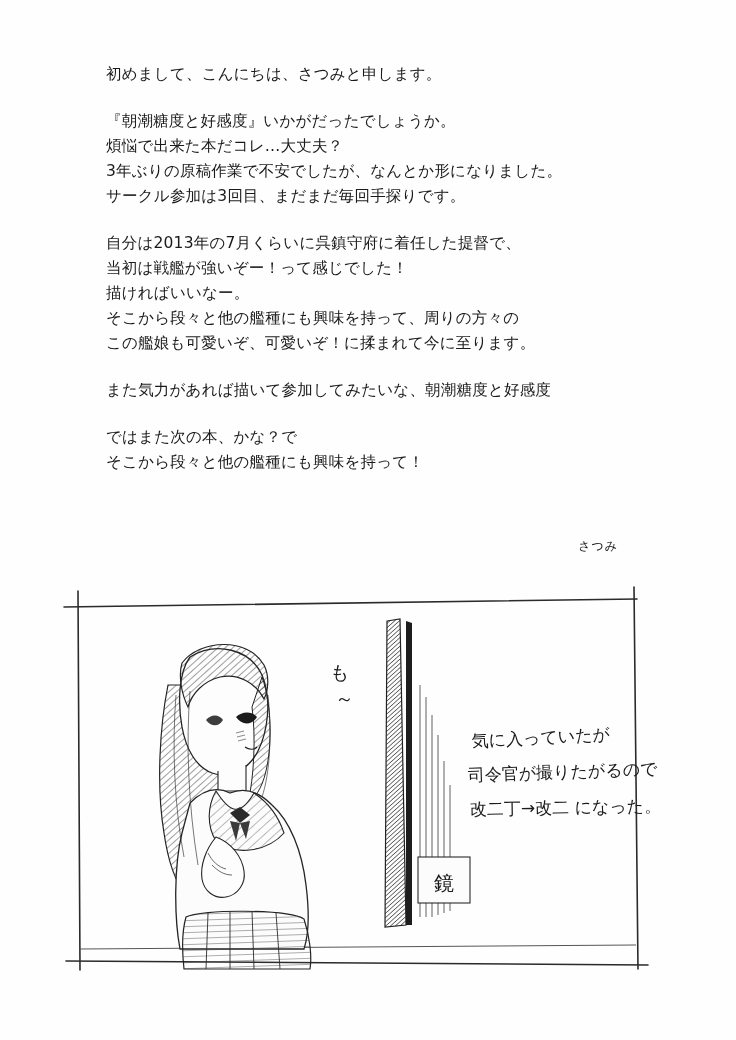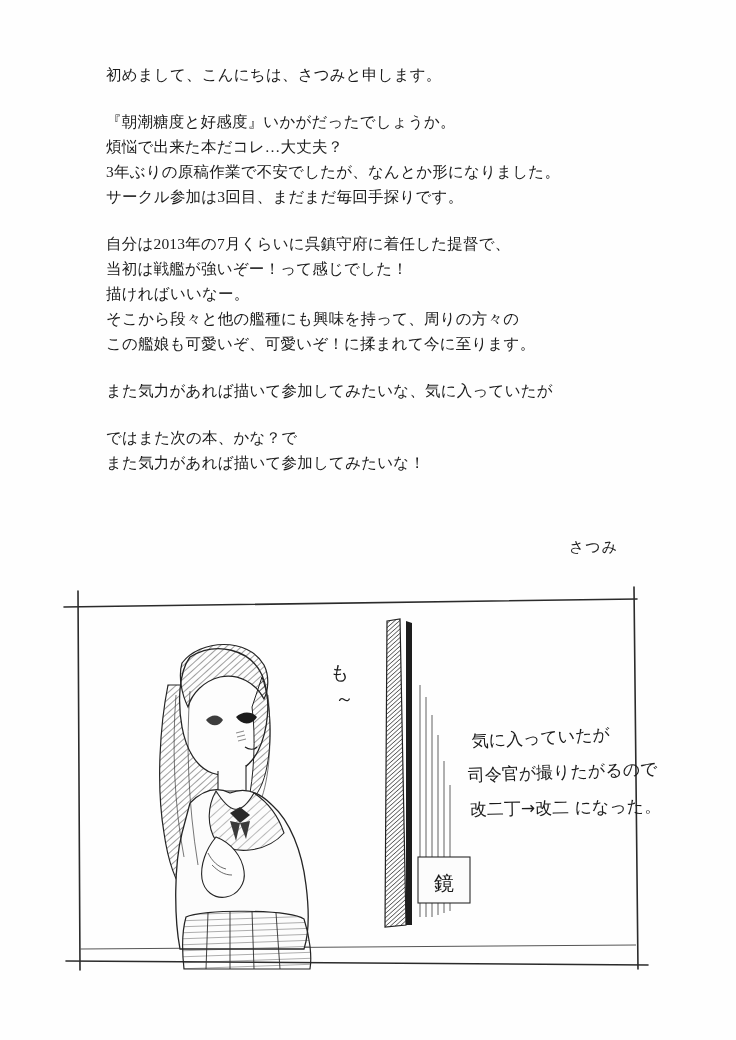--- a/index.html
+++ b/index.html
@@ -23,35 +23,34 @@
 
   
   .afterword {
     position: absolute;
     left: 106px;
     top: 62px;
     width: 560px;
   }
   .para {
     margin: 0 0 22px 0;
-    font-family: Liberation Serif, serif;
   }
   .para:last-child { margin-bottom: 4px; }
   .line {
     font-size: 15.5px;
     line-height: 25px;
     letter-spacing: 0.2px;
     white-space: pre;
   }
 
   .signature {
     position: absolute;
     right: 118px;
     top: 538px;
-    font-size: 15px;
+    font-size: 12px;
     letter-spacing: 1px;
   }
 
   
   .illus-wrap {
     position: absolute;
     left: 40px;
     top: 565px;
     width: 656px;
     height: 430px;
@@ -85,26 +84,26 @@
 
     <div class="para">
       <div class="line">自分は2013年の7月くらいに呉鎮守府に着任した提督で、</div>
       <div class="line">当初は戦艦が強いぞー！って感じでした！</div>
       <div class="line">描ければいいなー。</div>
       <div class="line">そこから段々と他の艦種にも興味を持って、周りの方々の</div>
       <div class="line">この艦娘も可愛いぞ、可愛いぞ！に揉まれて今に至ります。</div>
     </div>
 
     <div class="para">
-      <div class="line">また気力があれば描いて参加してみたいな、気に入っていたが</div>
+      <div class="line">また気力があれば描いて参加してみたいな、朝潮糖度と好感度</div>
     </div>
 
     <div class="para">
       <div class="line">ではまた次の本、かな？で</div>
-      <div class="line">また気力があれば描いて参加してみたいな！</div>
+      <div class="line">そこから段々と他の艦種にも興味を持って！</div>
     </div>
 
   </div>
 
   <div class="signature">さつみ</div>
 
   <div class="illus-wrap">
     <svg class="illus-svg" viewBox="0 0 656 430" xmlns="http://www.w3.org/2000/svg">
       <defs>
         <pattern id="hatch" width="5" height="5" patternTransform="rotate(48)" patternUnits="userSpaceOnUse">

